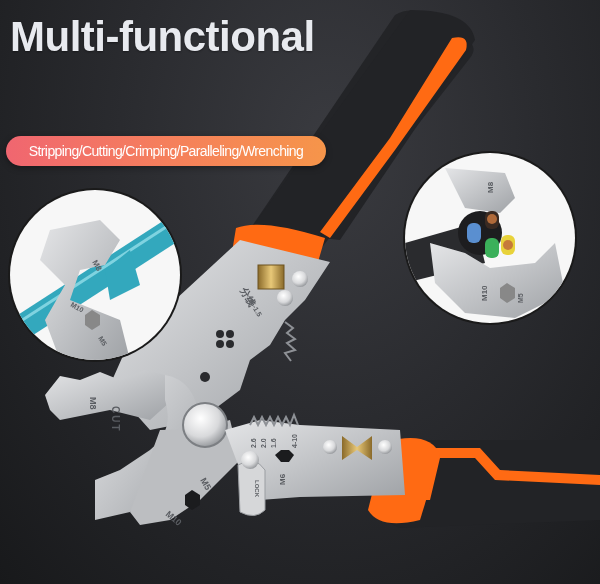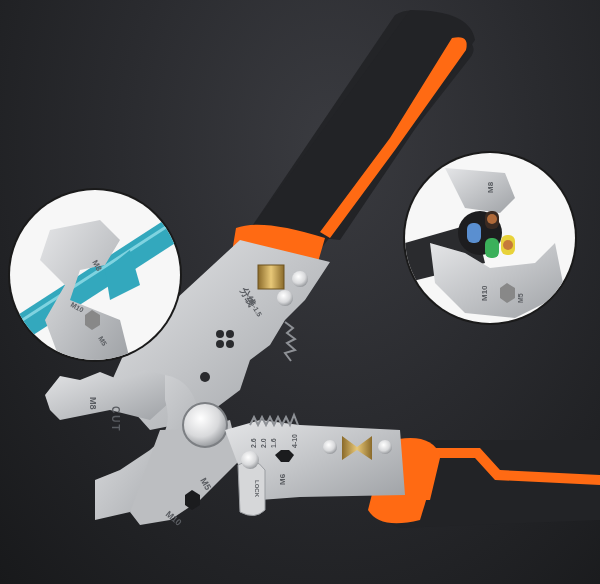--- a/index.html
+++ b/index.html
@@ -126,22 +126,24 @@
 
       <g>
         <path d="M238 465 Q255 455 265 470 L265 510 Q255 520 240 512 Z" fill="#d6d7d9" stroke="#9a9da1"></path>
         <circle cx="250" cy="460" r="9" fill="url(#rivet)"></circle>
         <text class="engr" x="255" y="480" font-size="6" transform="rotate(90 255 480)">LOCK</text>
       </g>
     </svg>
   </div>
 
   <div class="title">
+    <div>Multi-functional</div>
   </div>
 
+  <div class="pill">Stripping/Cutting/Crimping/Paralleling/Wrenching</div>
 
   <div class="inset inset-left">
     <svg width="170" height="170" viewBox="0 0 170 170">
       <path d="M0 130 L170 20 L170 50 L0 160 Z" fill="#33a8bd"></path>
       <path d="M0 138 L170 28" stroke="#7fd3e0" stroke-width="3"></path>
       <path d="M40 40 L90 30 L110 50 L95 75 L70 80 L60 110 L110 130 L120 170 L50 170 L35 130 L55 95 L30 70 Z" fill="url(#steel)"></path>
       <path d="M95 80 L120 60 L130 95 L100 110 Z" fill="#33a8bd"></path>
       <polygon points="75,125 82,120 90,125 90,135 82,140 75,135" fill="#888"></polygon>
       <text class="engr" x="82" y="72" font-size="8" transform="rotate(60 82 72)">M8</text>
       <text class="engr" x="60" y="116" font-size="7" transform="rotate(30 60 116)">M10</text>

